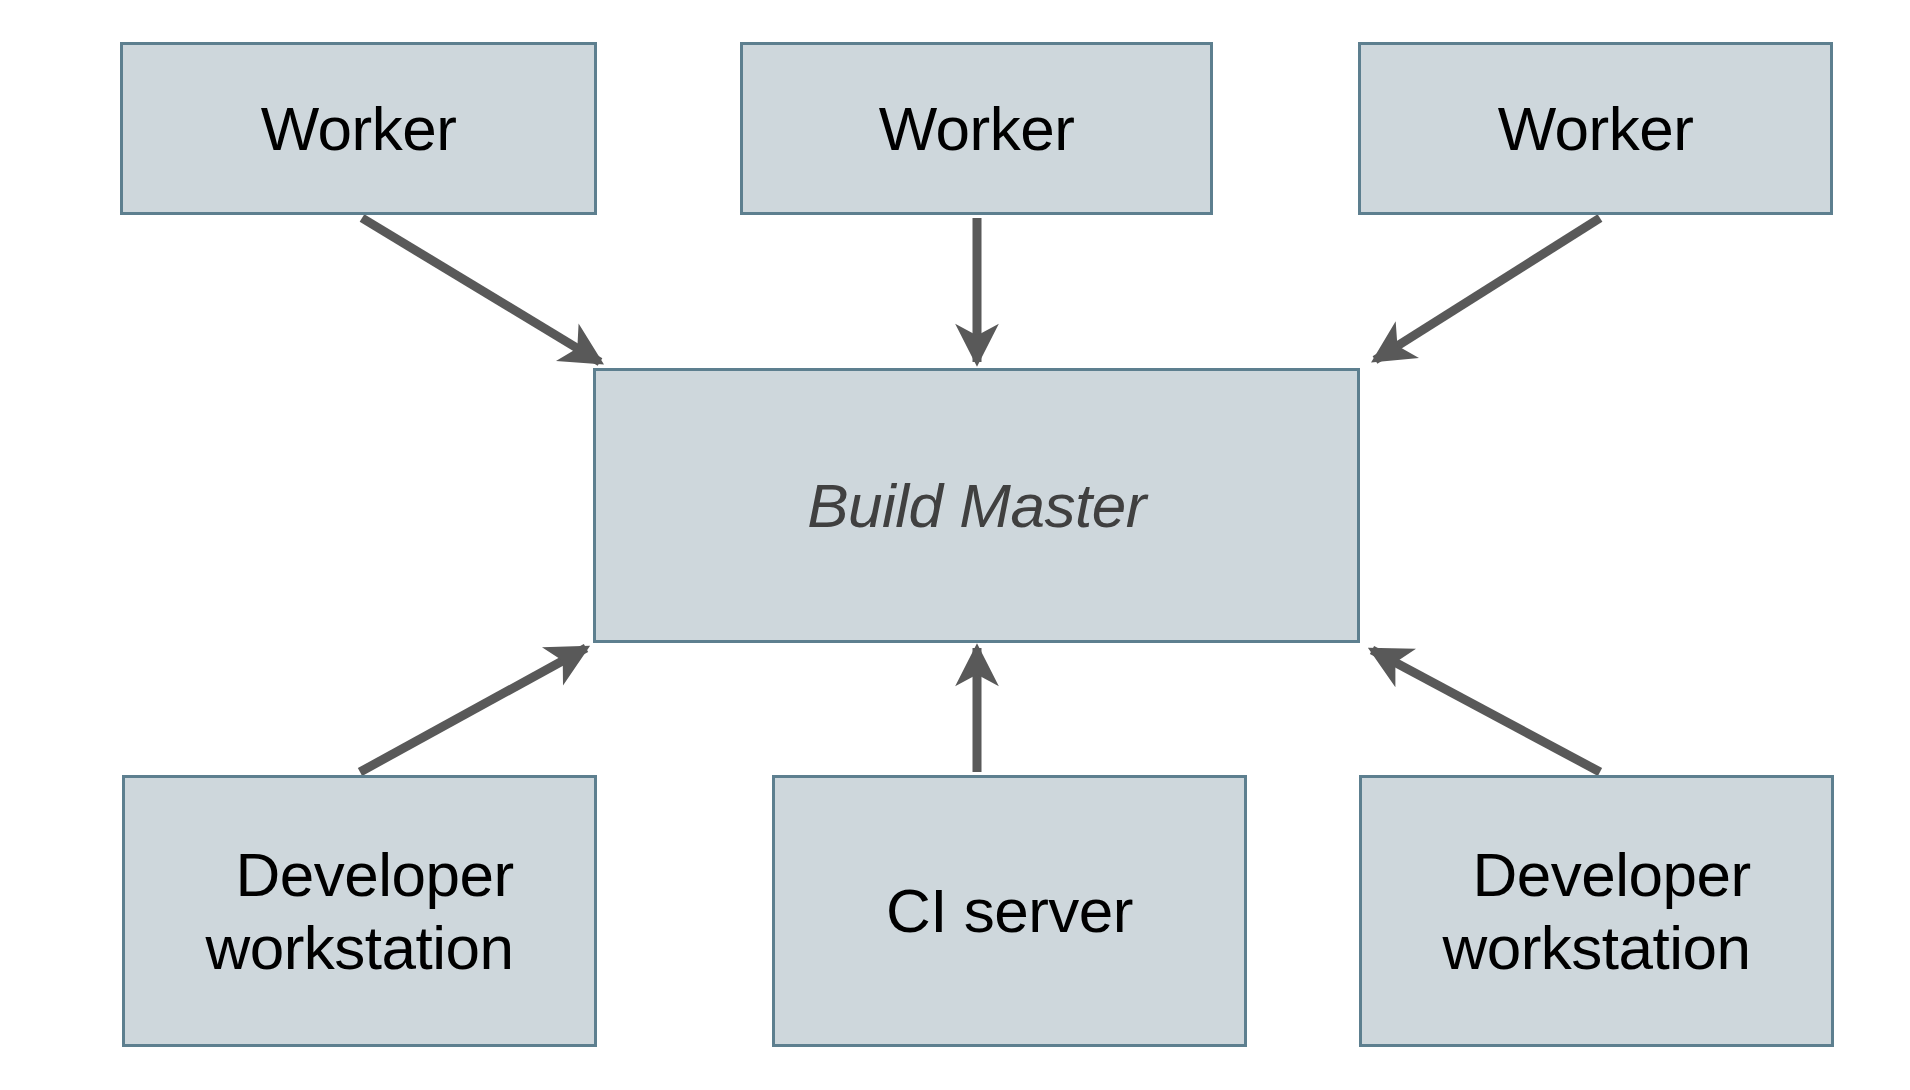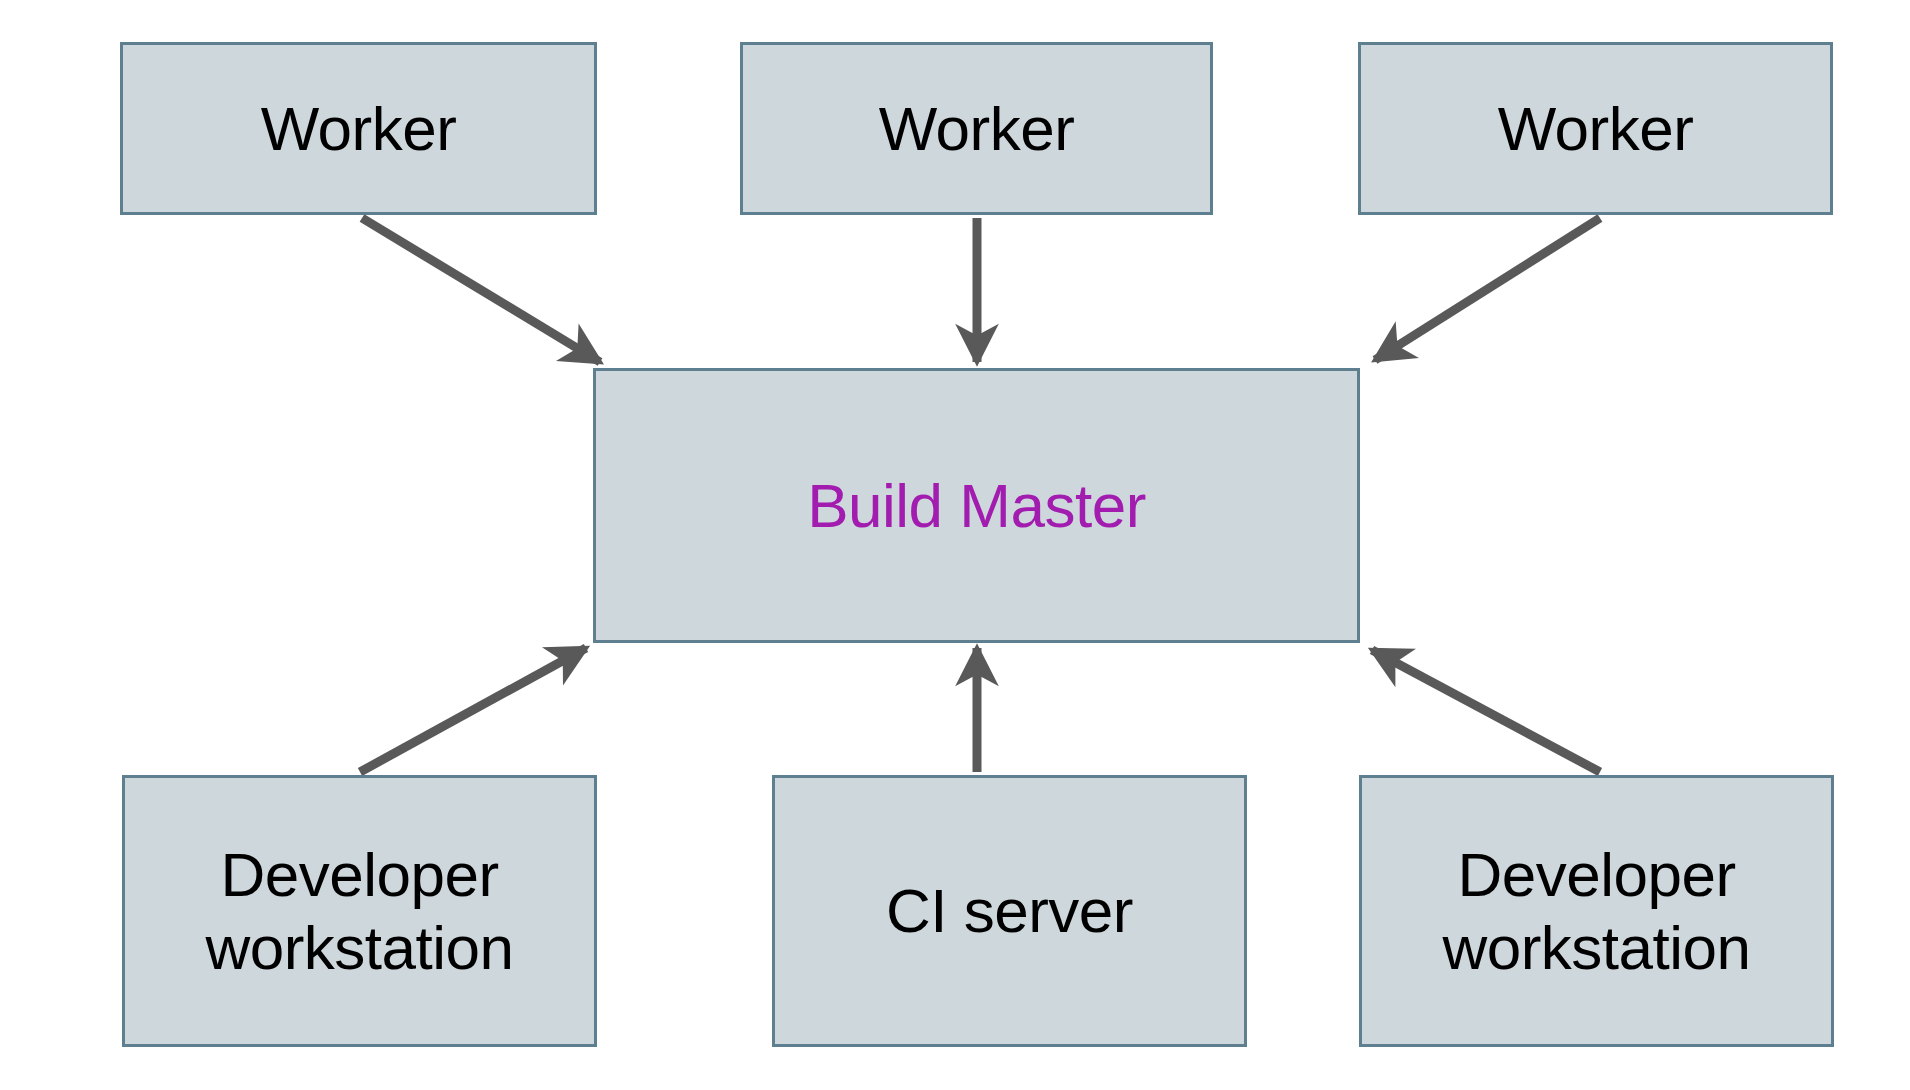--- a/index.html
+++ b/index.html
@@ -41,21 +41,21 @@
     font-family: "Liberation Sans", sans-serif;
     font-weight: 400;
     line-height: 1.18;
     letter-spacing: -0.5px;
     white-space: pre-line;
     padding: 0 10px;
   }
   .size-worker   { font-size: 62px; }
   .size-master   { font-size: 62px; }
   .size-ci       { font-size: 62px; }
-  .size-devws    { font-size: 62px; }
+  .size-devws    { font-size: 62px; text-align: right; }
 </style>
 </head>
 <body>
 
 <div id="diagram-canvas">
 
   <svg id="edge-layer" viewBox="0 0 1910 1090" width="1910" height="1090" xmlns="http://www.w3.org/2000/svg">
     <defs>
       <marker id="arrowbarb" viewBox="0 0 12 12" refX="10.2" refY="6" markerWidth="5.2" markerHeight="5.2" orient="auto-start-reverse" markerUnits="strokeWidth">
         <path d="M 0.4 0.4 L 11.4 6 L 0.4 11.6 L 3.4 6 Z" fill="#595959"></path>
@@ -75,21 +75,21 @@
       <div class="node" style="left: 120px; top: 42px; width: 477px; height: 173px; background: rgb(206, 215, 220); border-color: rgb(93, 127, 143); border-width: 3px;">
         <span class="node-label size-worker" style="color: rgb(0, 0, 0);">Worker</span>
       </div>
       <div class="node" style="left: 740px; top: 42px; width: 473px; height: 173px; background: rgb(206, 215, 220); border-color: rgb(93, 127, 143); border-width: 3px;">
         <span class="node-label size-worker" style="color: rgb(0, 0, 0);">Worker</span>
       </div>
       <div class="node" style="left: 1358px; top: 42px; width: 475px; height: 173px; background: rgb(206, 215, 220); border-color: rgb(93, 127, 143); border-width: 3px;">
         <span class="node-label size-worker" style="color: rgb(0, 0, 0);">Worker</span>
       </div>
       <div class="node" style="left: 593px; top: 368px; width: 767px; height: 275px; background: rgb(206, 215, 220); border-color: rgb(93, 127, 143); border-width: 3px;">
-        <span class="node-label size-master" style="color: #a21caf;">Build Master</span>
+        <span class="node-label size-master" style="color: #404040; font-style: italic;">Build Master</span>
       </div>
       <div class="node" style="left: 122px; top: 775px; width: 475px; height: 272px; background: rgb(206, 215, 220); border-color: rgb(93, 127, 143); border-width: 3px;">
         <span class="node-label size-devws" style="color: rgb(0, 0, 0);">Developer
 workstation</span>
       </div>
       <div class="node" style="left: 740px; top: 775px; width: 475px; height: 272px; background: rgb(206, 215, 220); border-color: rgb(93, 127, 143); border-width: 3px; margin-left: 32px;">
         <span class="node-label size-ci" style="color: rgb(0, 0, 0);">CI server</span>
       </div>
       <div class="node" style="left: 1359px; top: 775px; width: 475px; height: 272px; background: rgb(206, 215, 220); border-color: rgb(93, 127, 143); border-width: 3px;">
         <span class="node-label size-devws" style="color: rgb(0, 0, 0);">Developer

